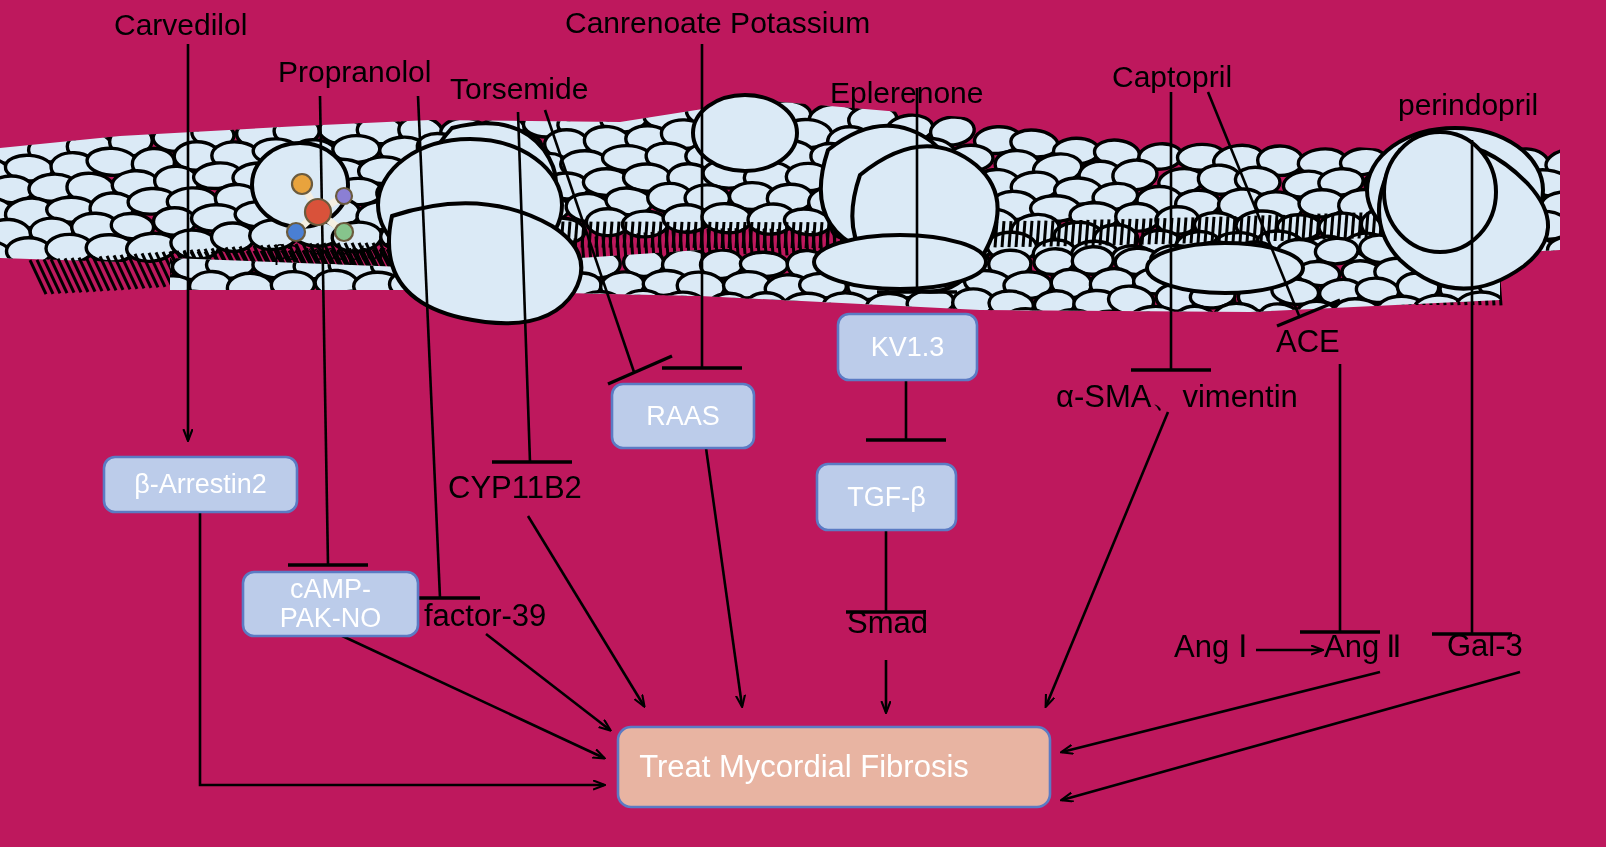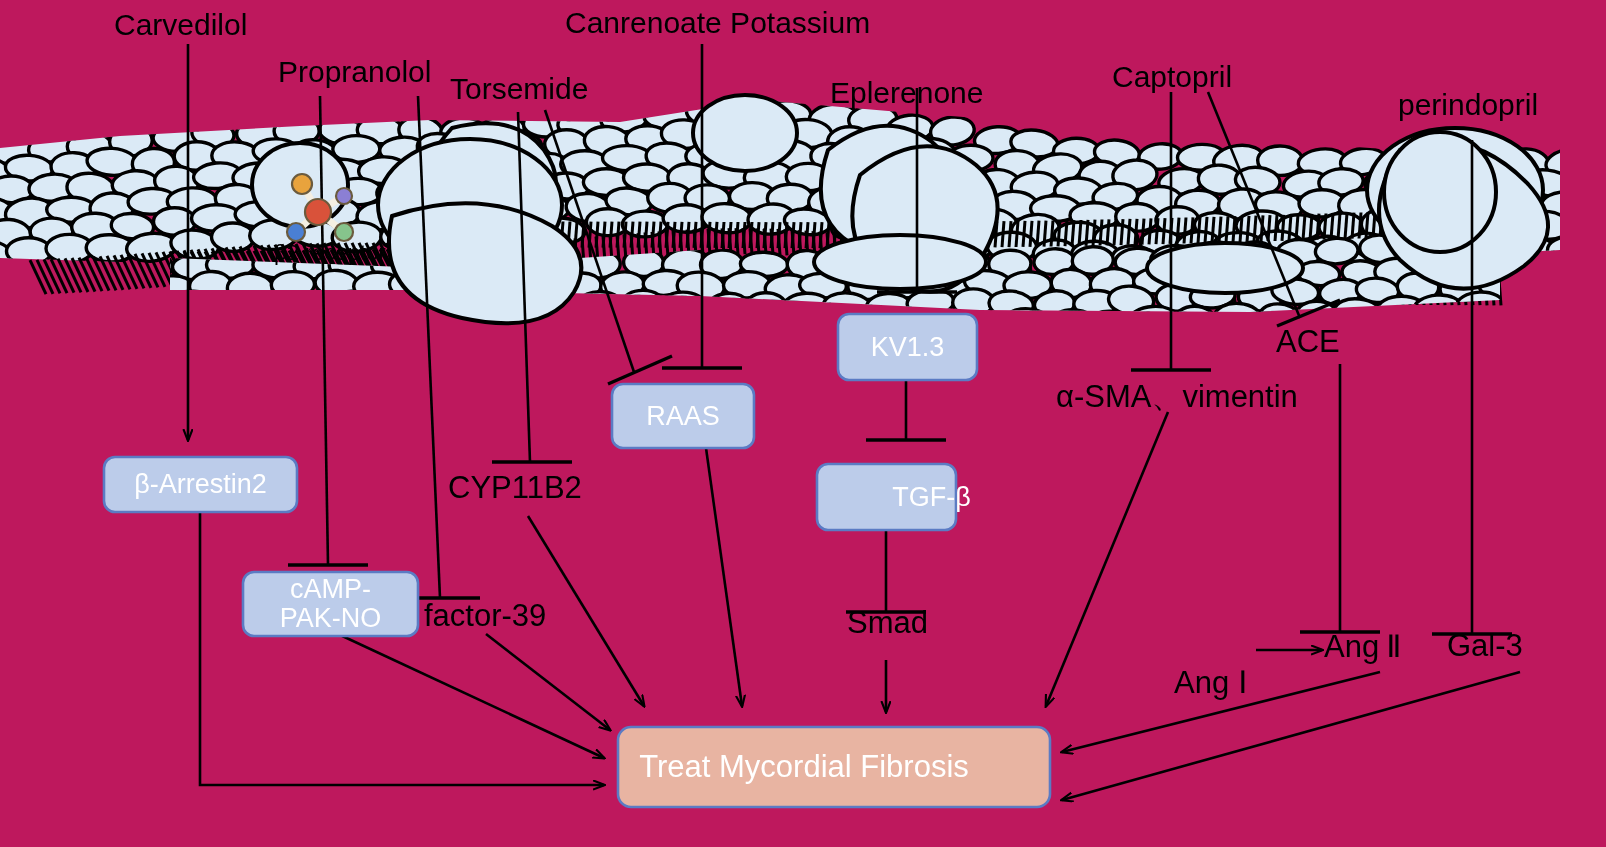--- a/index.html
+++ b/index.html
@@ -1055,36 +1055,36 @@
   <div class="lbl node-lbl" style="left:448px; top:470px;">CYP11B2</div>
 
   <div class="lbl node-lbl" style="left:424px; top:598px;">factor-39</div>
 
   <div class="lbl node-lbl" style="left:847px; top:605px;">Smad</div>
 
   <div class="lbl node-lbl" style="left:1056px; top:376px;">α-SMA、vimentin</div>
 
   <div class="lbl node-lbl" style="left:1276px; top:324px;">ACE</div>
 
-  <div class="lbl node-lbl" style="left:1174px; top:664px;">
+  <div class="lbl node-lbl" style="left:1174px; top:628px;">
     <span>Ang</span><span class="serif" style="margin-left:9px;">Ⅰ</span>
   </div>
 
   <div class="lbl node-lbl" style="left:1324px; top:628px;">
     <span>Ang</span><span class="serif" style="margin-left:7px;">Ⅱ</span>
   </div>
 
   <div class="lbl node-lbl" style="left:1447px; top:628px;">Gal-3</div>
 
   <div class="boxtext" style="left:104px; top:457px; width:193px; height:55px;">β-Arrestin2</div>
 
   <div class="boxtext" style="left:243px; top:572px; width:175px; height:64px; white-space:pre-line;">cAMP-
 PAK-NO</div>
 
   <div class="boxtext" style="left:612px; top:384px; width:142px; height:64px;">RAAS</div>
 
   <div class="boxtext" style="left:838px; top:314px; width:139px; height:66px;">KV1.3</div>
 
-  <div class="boxtext" style="left:817px; top:464px; width:139px; height:66px;padding-left:45px;">TGF-β</div>
+  <div class="boxtext" style="left:817px; top:464px; width:139px; height:66px;">TGF-β</div>
 
   <div class="boxtext" style="left:618px; top:727px; width:372px; height:80px; font-size:31px;border-radius:20px;">Treat Mycordial Fibrosis</div>
 
 </div>
 
 </body></html>

